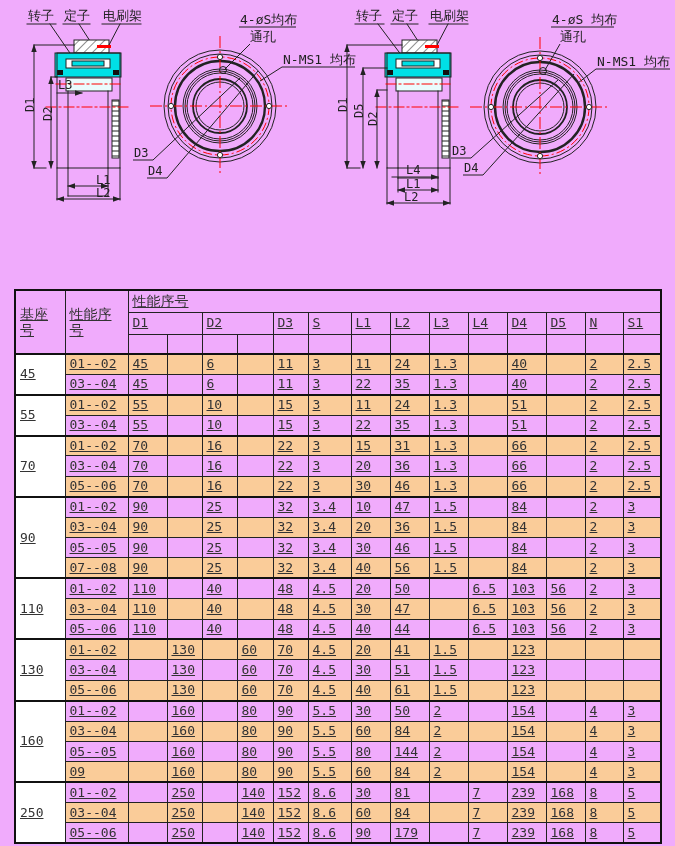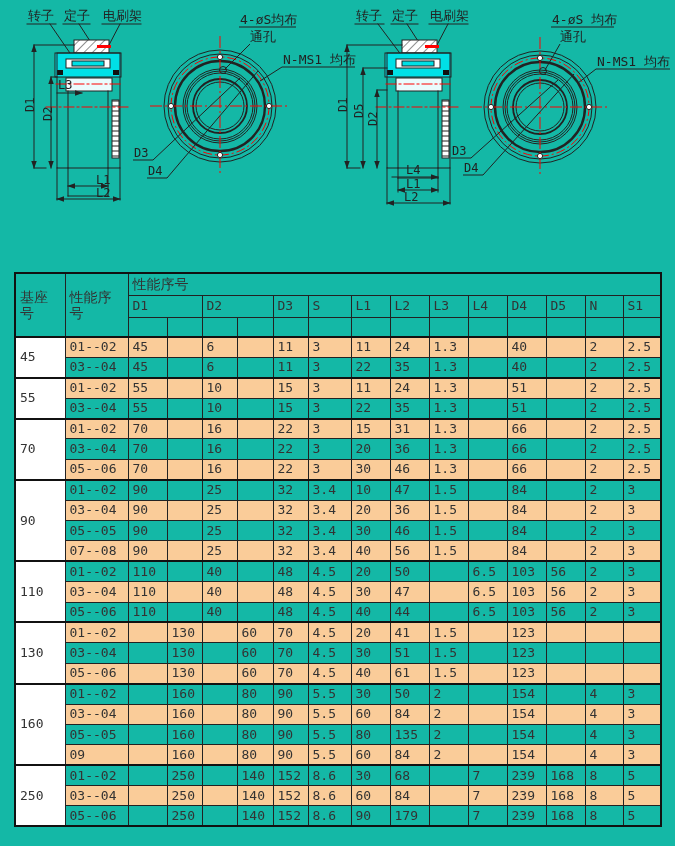--- a/index.html
+++ b/index.html
@@ -9,30 +9,31 @@
     --line:#1a1a1a;
     --txt:#333;
   }
   *{box-sizing:border-box;}
   html,body{margin:0;padding:0;}
   body{
     width:675px;height:846px;background:#fff;
     font-family:"DejaVu Sans Mono","Liberation Mono",monospace;
     color:var(--txt);
   }
-  .page{position:relative;width:675px;height:846px;overflow:hidden;background:#14b8a6;}
+  .page{position:relative;width:675px;height:846px;overflow:hidden;background:#f0abfc;}
   svg.drawings{position:absolute;left:0;top:0;}
   svg text{font-family:"DejaVu Sans Mono","Liberation Mono",monospace;fill:#222;}
   .cjk{font-size:13px;}
   .dim{font-size:12px;}
 
   table.spec{
-    position:absolute;left:14px;top:272px;width:646px;
+    position:absolute;left:14px;top:289px;width:646px;
     border-collapse:collapse;table-layout:fixed;
     border:2px solid #111;
+    text-decoration:underline;
   }
   .spec th,.spec td{
     border:1px solid #222;
     font-weight:normal;font-size:13px;color:#333;
     text-align:left;vertical-align:middle;
     padding:0 4px;height:20.4px;line-height:16px;
     white-space:nowrap;overflow:hidden;
   }
   .spec thead th{height:22px;}
   .spec thead tr.h3 th{height:20px;padding-left:48px;}
@@ -616,21 +617,21 @@
         </tr>
         <tr>
           <td>05--05</td>
           <td></td>
           <td>160</td>
           <td></td>
           <td>80</td>
           <td>90</td>
           <td>5.5</td>
           <td>80</td>
-          <td>135</td>
+          <td>144</td>
           <td>2</td>
           <td></td>
           <td>154</td>
           <td></td>
           <td>4</td>
           <td>3</td>
         </tr>
         <tr>
           <td class="hl">09</td>
           <td class="hl"></td>
@@ -651,21 +652,21 @@
         <tr class="group-start">
           <th rowspan="3" class="base-cell">250</th>
           <td>01--02</td>
           <td></td>
           <td>250</td>
           <td></td>
           <td>140</td>
           <td>152</td>
           <td>8.6</td>
           <td>30</td>
-          <td>68</td>
+          <td>81</td>
           <td></td>
           <td>7</td>
           <td>239</td>
           <td>168</td>
           <td>8</td>
           <td>5</td>
         </tr>
         <tr>
           <td class="hl">03--04</td>
           <td class="hl"></td>

